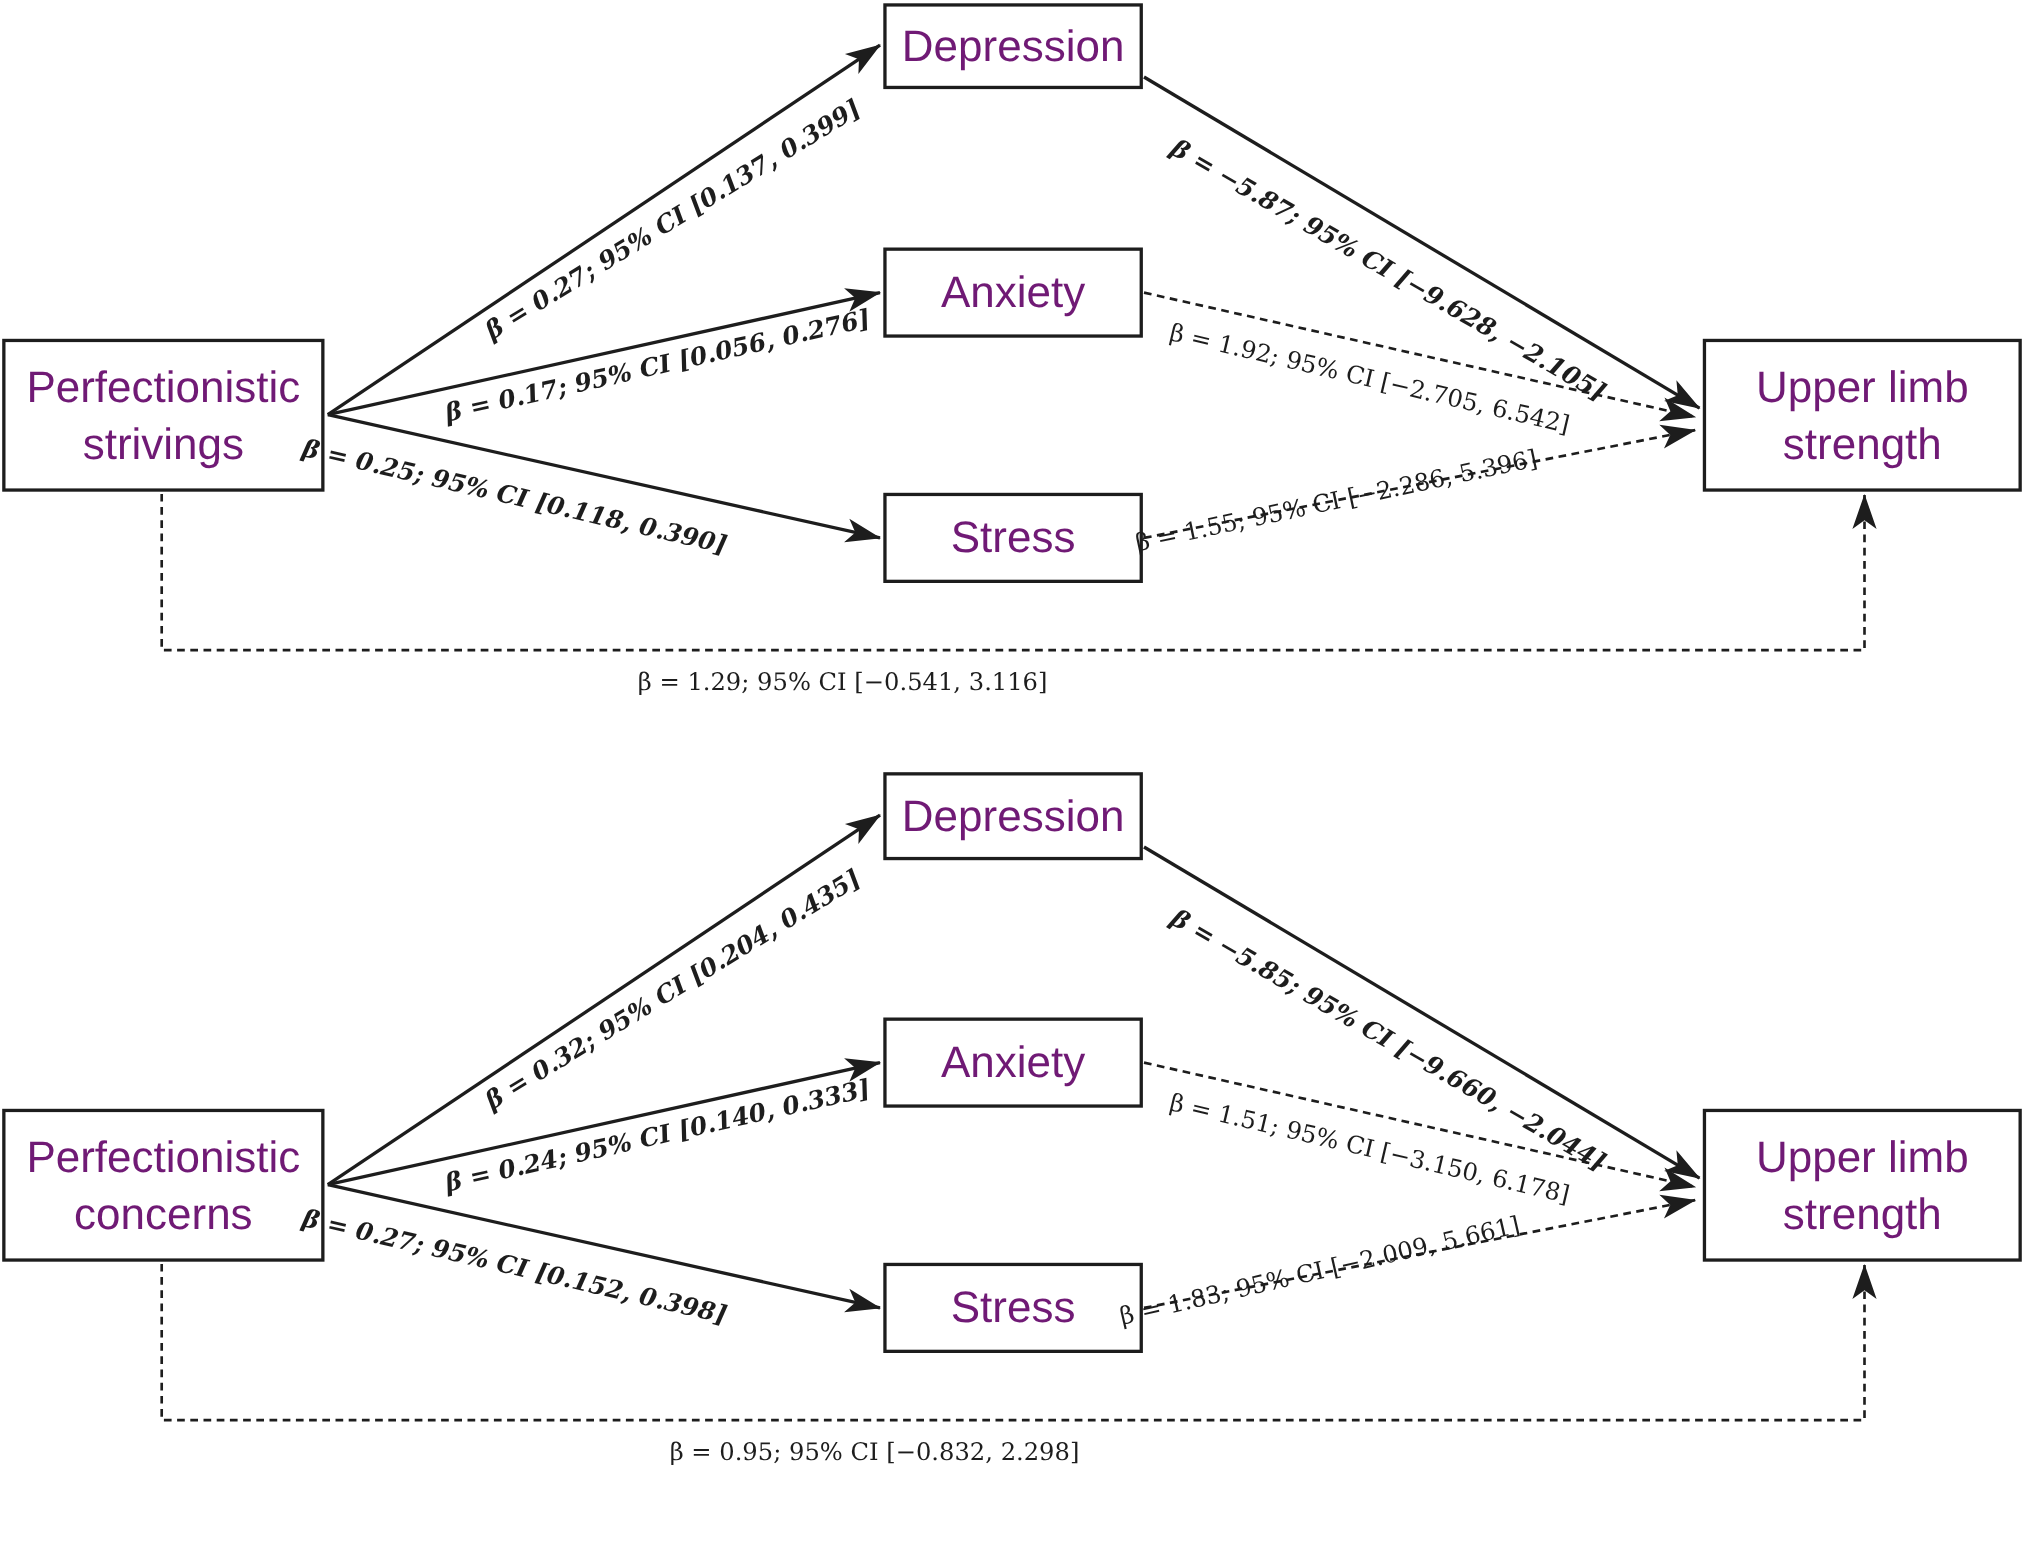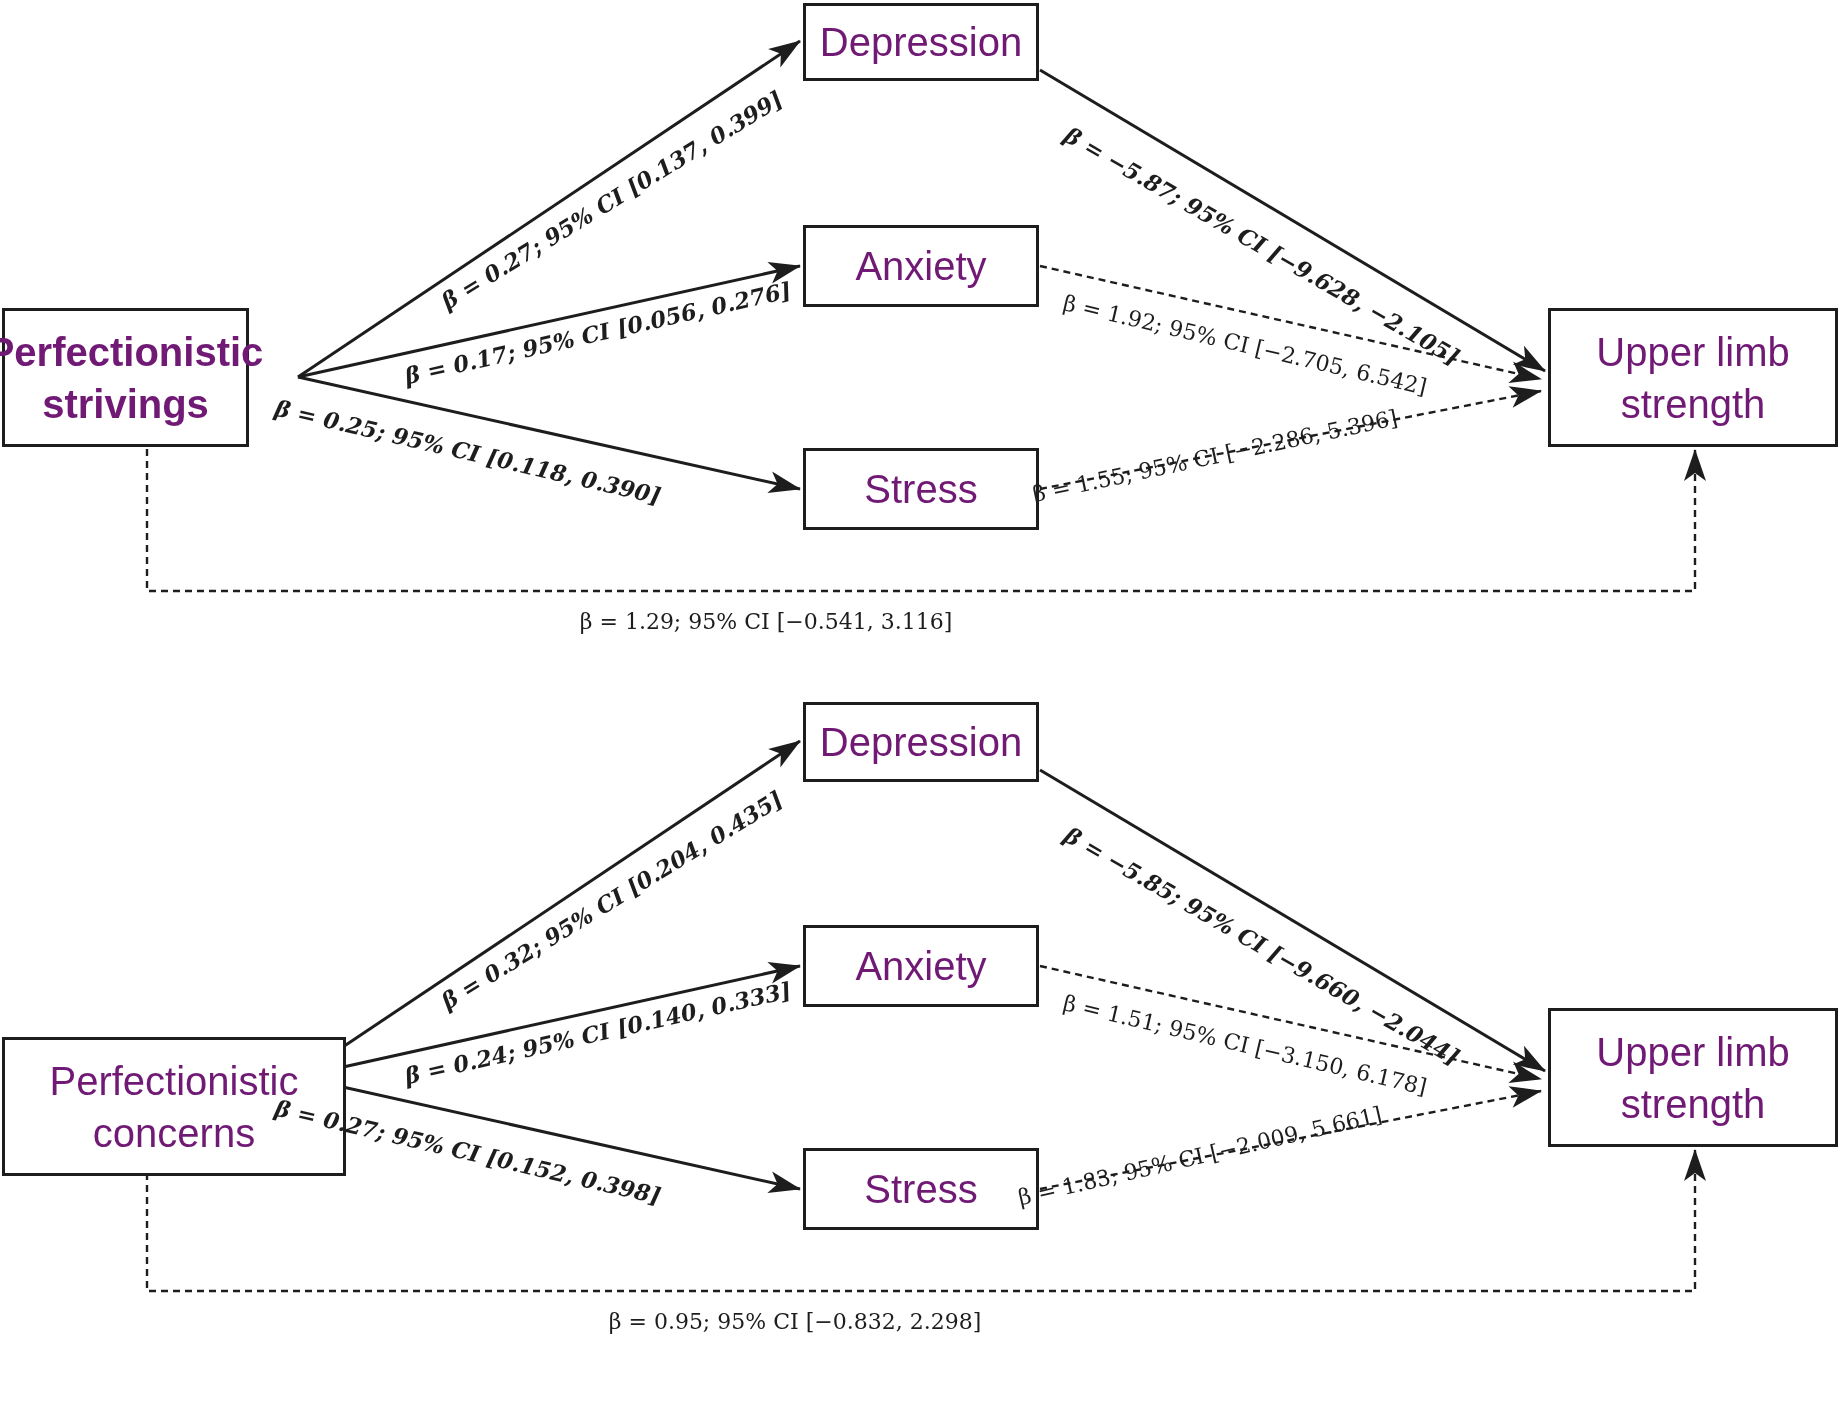--- a/index.html
+++ b/index.html
@@ -92,21 +92,21 @@
 
     <line class="stroke-solid" x1="298" y1="1077" x2="800" y2="741" marker-end="url(#ah)"></line>
     <line class="stroke-solid" x1="298" y1="1077" x2="800" y2="966" marker-end="url(#ah)"></line>
     <line class="stroke-solid" x1="298" y1="1077" x2="800" y2="1189" marker-end="url(#ah)"></line>
     <line class="stroke-solid" x1="1040" y1="770" x2="1545" y2="1071" marker-end="url(#ah)"></line>
     <line class="stroke-dashed" x1="1040" y1="966" x2="1541" y2="1079" marker-end="url(#ah)"></line>
     <line class="stroke-dashed" x1="1040" y1="1189" x2="1541" y2="1091" marker-end="url(#ah)"></line>
     <path class="stroke-dashed" d="M147 1149 V1291 H1695 V1150" marker-end="url(#ah)"></path>
   </svg>
 
-  <div class="box" style="left:2px; top:308px; width:247px; height:139px;font-weight:bold;">
+  <div class="box" style="left:2px; top:308px; width:293px; height:139px;">
     <span>Perfectionistic strivings</span>
   </div>
   <div class="box mediator" style="left:803px; top:3px; width:236px; height:78px;">
     <span>Depression</span>
   </div>
   <div class="box mediator" style="left:803px; top:225px; width:236px; height:82px;">
     <span>Anxiety</span>
   </div>
   <div class="box mediator" style="left:803px; top:448px; width:236px; height:82px;">
     <span>Stress</span>
@@ -116,21 +116,21 @@
   </div>
 
   <div class="plabel sig" style="left:612px; top:200px; --r:-31.5deg;">β = 0.27; 95% CI [0.137, 0.399]</div>
   <div class="plabel sig" style="left:598px; top:333px; --r:-12.7deg;">β = 0.17; 95% CI [0.056, 0.276]</div>
   <div class="plabel sig" style="left:468px; top:452px; --r:13deg;">β = 0.25; 95% CI [0.118, 0.390]</div>
   <div class="plabel sig" style="left:1262px; top:246px; --r:30deg;">β = −5.87; 95% CI [−9.628, −2.105]</div>
   <div class="plabel" style="left:1245px; top:345px; --r:13.2deg;">β = 1.92; 95% CI [−2.705, 6.542]</div>
   <div class="plabel" style="left:1215px; top:456px; --r:-12deg;">β = 1.55; 95% CI [−2.286, 5.396]</div>
   <div class="plabel" style="left:766px; top:621px;">β = 1.29; 95% CI [−0.541, 3.116]</div>
 
-  <div class="box" style="left:2px; top:1008px; width:344px; height:139px;margin-top:29px;">
+  <div class="box" style="left:2px; top:1008px; width:293px; height:139px;">
     <span>Perfectionistic concerns</span>
   </div>
   <div class="box mediator" style="left:803px; top:702px; width:236px; height:80px;">
     <span>Depression</span>
   </div>
   <div class="box mediator" style="left:803px; top:925px; width:236px; height:82px;">
     <span>Anxiety</span>
   </div>
   <div class="box mediator" style="left:803px; top:1148px; width:236px; height:82px;">
     <span>Stress</span>

